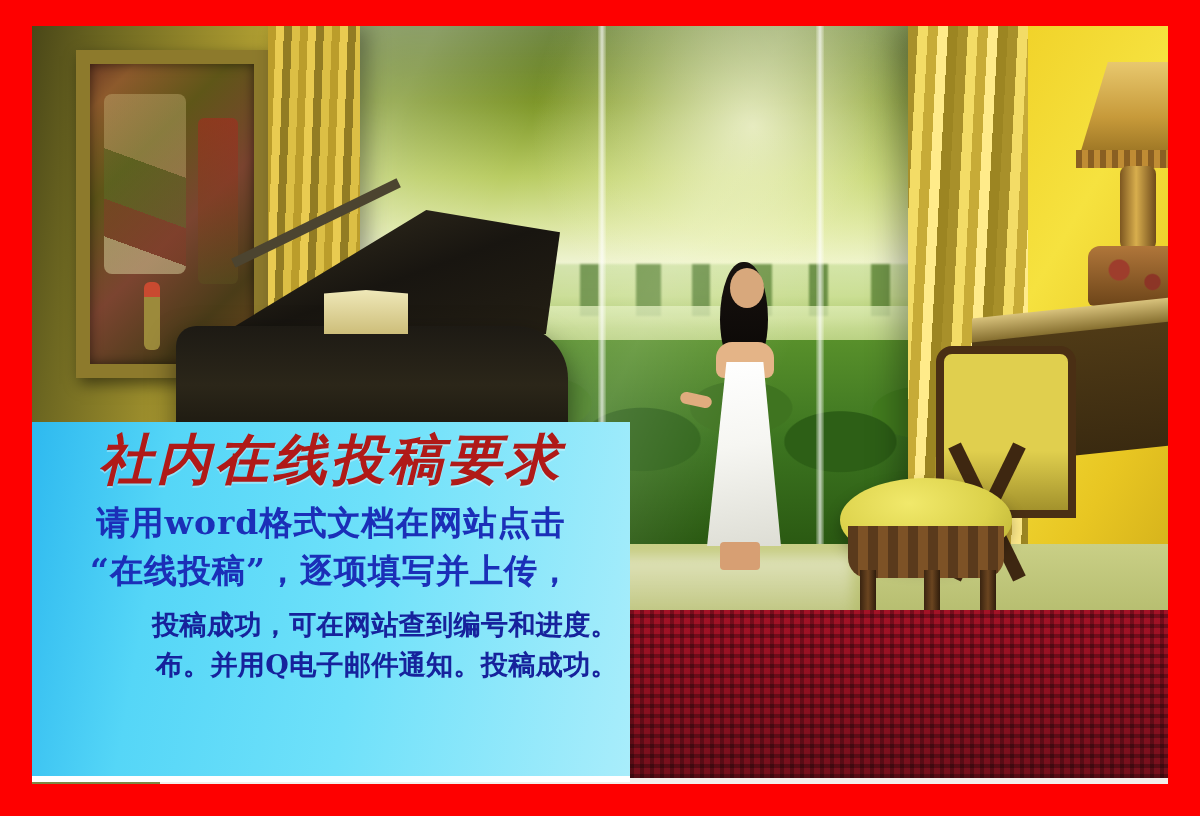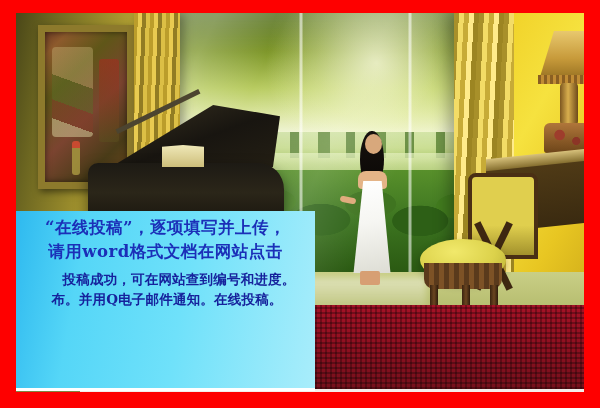--- a/index.html
+++ b/index.html
@@ -476,21 +476,21 @@
     margin-top: 2px;
     letter-spacing: .5px;
   }
   .notice-p1 .line { display: block; white-space: nowrap; }
   .notice-p2 {
     color: #16229c;
     font-family: "DejaVu Serif", "Liberation Serif", serif;
     font-weight: 700;
     font-size: 13.5px;
     line-height: 20px;
-    text-align: center;
+    text-align: right;
     margin-top: 5px;
     padding-left: 3px;
     letter-spacing: .2px;
   }
   .notice-p2 .line { display: block; white-space: nowrap; }
   .notice-p2 .line.indent { text-indent: 24px; }
 </style>
 </head>
 <body>
 
@@ -555,25 +555,26 @@
     <div class="stool-skirt"></div>
     <div class="stool-leg s1"></div>
     <div class="stool-leg s2"></div>
     <div class="stool-leg s3"></div>
 
     <div class="carpet"></div>
     <div class="carpet-edge"></div>
   </div>
 
   <div class="notice">
+    <div class="notice-title">社内在线投稿要求</div>
 
     <div class="notice-p1">
+      <span class="line">请用word格式文档在网站点击</span>
       <span class="line">“在线投稿”，逐项填写并上传，</span>
-      <span class="line">请用word格式文档在网站点击</span>
     </div>
 
     <div class="notice-p2">
       <span class="line indent">投稿成功，可在网站查到编号和进度。</span>
-      <span class="line">布。并用Q电子邮件通知。在线投稿。</span>
+      <span class="line">布。并用Q电子邮件通知。投稿成功。</span>
     </div>
   </div>
 
 </div>
 
 </body></html>

